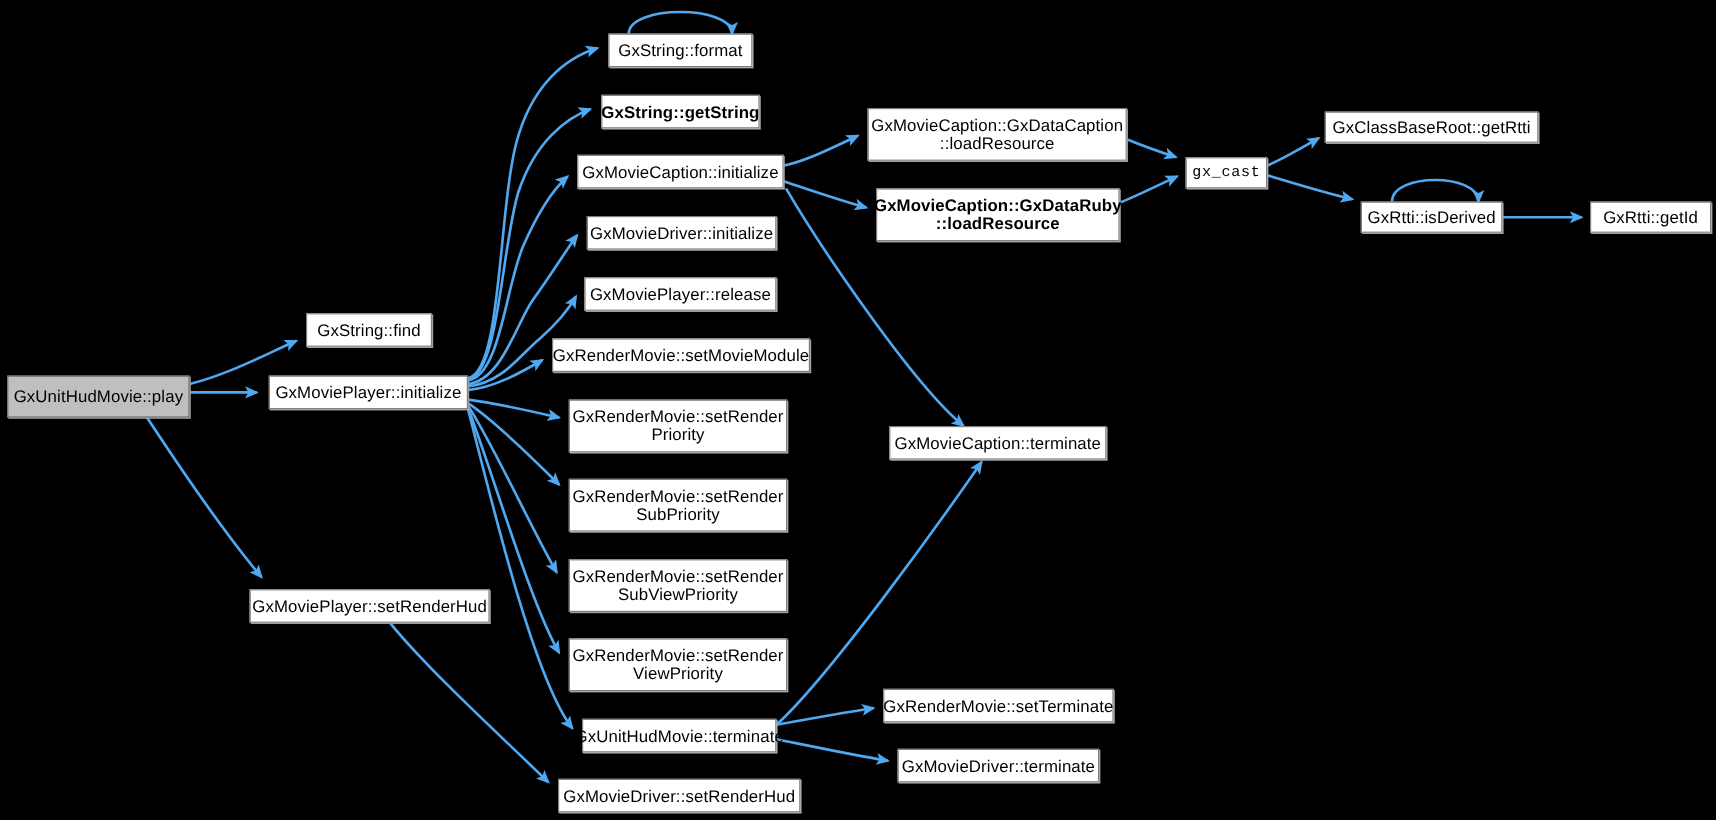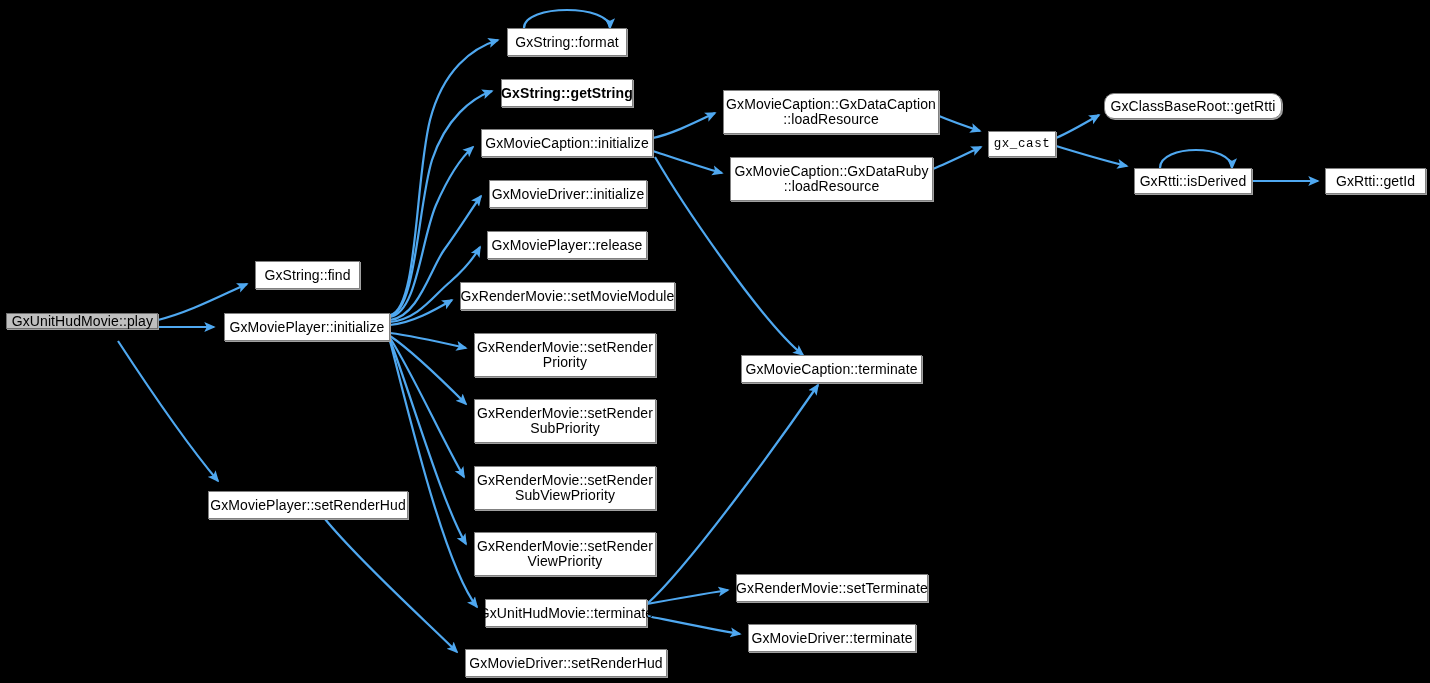--- a/index.html
+++ b/index.html
@@ -90,21 +90,21 @@
         <path d="M647,616 C672,621 710,629 740,634" marker-end="url(#arrow)"></path>
         <path d="M939,116 C951,121 968,127 980,131" marker-end="url(#arrow)"></path>
         <path d="M933,169 C948,163 968,153 981,147" marker-end="url(#arrow)"></path>
         <path d="M1056,138 C1070,132 1087,122 1099,115" marker-end="url(#arrow)"></path>
         <path d="M1056,146 C1076,152 1105,161 1127,166" marker-end="url(#arrow)"></path>
         <path d="M1160,168 C1160,144 1232,144 1232,168" marker-end="url(#arrow)"></path>
         <path d="M1252,181 L1318,181" marker-end="url(#arrow)"></path>
       </g>
   </svg>
   <div id="node-layer">
-      <div class="node-box root" style="left: 6px; top: 313px; width: 152px; height: 16px; justify-content: flex-end;"><span class="node-label">GxUnitHudMovie::play</span></div>
+      <div class="node-box root" style="left: 6px; top: 313px; width: 152px; height: 35px;"><span class="node-label">GxUnitHudMovie::play</span></div>
       <div class="node-box" style="left: 255px; top: 261px; width: 105px; height: 28px;"><span class="node-label">GxString::find</span></div>
       <div class="node-box" style="left: 224px; top: 313px; width: 166px; height: 28px;"><span class="node-label">GxMoviePlayer::initialize</span></div>
       <div class="node-box" style="left: 208px; top: 491px; width: 200px; height: 28px;"><span class="node-label">GxMoviePlayer::setRenderHud</span></div>
       <div class="node-box" style="left: 507px; top: 28px; width: 120px; height: 28px;"><span class="node-label">GxString::format</span></div>
       <div class="node-box" style="left: 501px; top: 79px; width: 132px; height: 28px; font-weight: bold;"><span class="node-label">GxString::getString</span></div>
       <div class="node-box" style="left: 481px; top: 129px; width: 172px; height: 28px;"><span class="node-label">GxMovieCaption::initialize</span></div>
       <div class="node-box" style="left: 489px; top: 180px; width: 158px; height: 28px;"><span class="node-label">GxMovieDriver::initialize</span></div>
       <div class="node-box" style="left: 487px; top: 231px; width: 160px; height: 28px;"><span class="node-label">GxMoviePlayer::release</span></div>
       <div class="node-box" style="left: 460px; top: 282px; width: 215px; height: 28px;"><span class="node-label">GxRenderMovie::setMovieModule</span></div>
       <div class="node-box" style="left: 474px; top: 333px; width: 182px; height: 44px;"><span class="node-label">GxRenderMovie::setRender
@@ -112,23 +112,23 @@
       <div class="node-box" style="left: 474px; top: 399px; width: 182px; height: 44px;"><span class="node-label">GxRenderMovie::setRender
 SubPriority</span></div>
       <div class="node-box" style="left: 474px; top: 466px; width: 182px; height: 44px;"><span class="node-label">GxRenderMovie::setRender
 SubViewPriority</span></div>
       <div class="node-box" style="left: 474px; top: 532px; width: 182px; height: 44px;"><span class="node-label">GxRenderMovie::setRender
 ViewPriority</span></div>
       <div class="node-box" style="left: 485px; top: 599px; width: 162px; height: 28px;"><span class="node-label">GxUnitHudMovie::terminate</span></div>
       <div class="node-box" style="left: 465px; top: 649px; width: 202px; height: 28px;"><span class="node-label">GxMovieDriver::setRenderHud</span></div>
       <div class="node-box" style="left: 723px; top: 90px; width: 216px; height: 44px;"><span class="node-label">GxMovieCaption::GxDataCaption
 ::loadResource</span></div>
-      <div class="node-box" style="left: 730px; top: 157px; width: 203px; height: 44px;"><span class="node-label">GxMovieCaption::GxDataRuby
+      <div class="node-box" style="left: 730px; top: 157px; width: 203px; height: 44px; font-weight: bold;"><span class="node-label">GxMovieCaption::GxDataRuby
 ::loadResource</span></div>
       <div class="node-box" style="left: 741px; top: 355px; width: 181px; height: 28px;"><span class="node-label">GxMovieCaption::terminate</span></div>
       <div class="node-box" style="left: 736px; top: 574px; width: 192px; height: 28px;"><span class="node-label">GxRenderMovie::setTerminate</span></div>
       <div class="node-box" style="left: 748px; top: 624px; width: 168px; height: 28px;"><span class="node-label">GxMovieDriver::terminate</span></div>
       <div class="node-box mono" style="left: 988px; top: 131px; width: 68px; height: 26px;"><span class="node-label">gx_cast</span></div>
-      <div class="node-box" style="left: 1104px; top: 93px; width: 178px; height: 26px; border-radius: 10px;"><span class="node-label">GxClassBaseRoot::getRtti</span></div>
+      <div class="node-box" style="left: 1104px; top: 93px; width: 178px; height: 26px;"><span class="node-label">GxClassBaseRoot::getRtti</span></div>
       <div class="node-box" style="left: 1134px; top: 168px; width: 118px; height: 26px;"><span class="node-label">GxRtti::isDerived</span></div>
       <div class="node-box" style="left: 1325px; top: 168px; width: 101px; height: 26px;"><span class="node-label">GxRtti::getId</span></div>
     </div>
 </div>
 
 </body></html>

